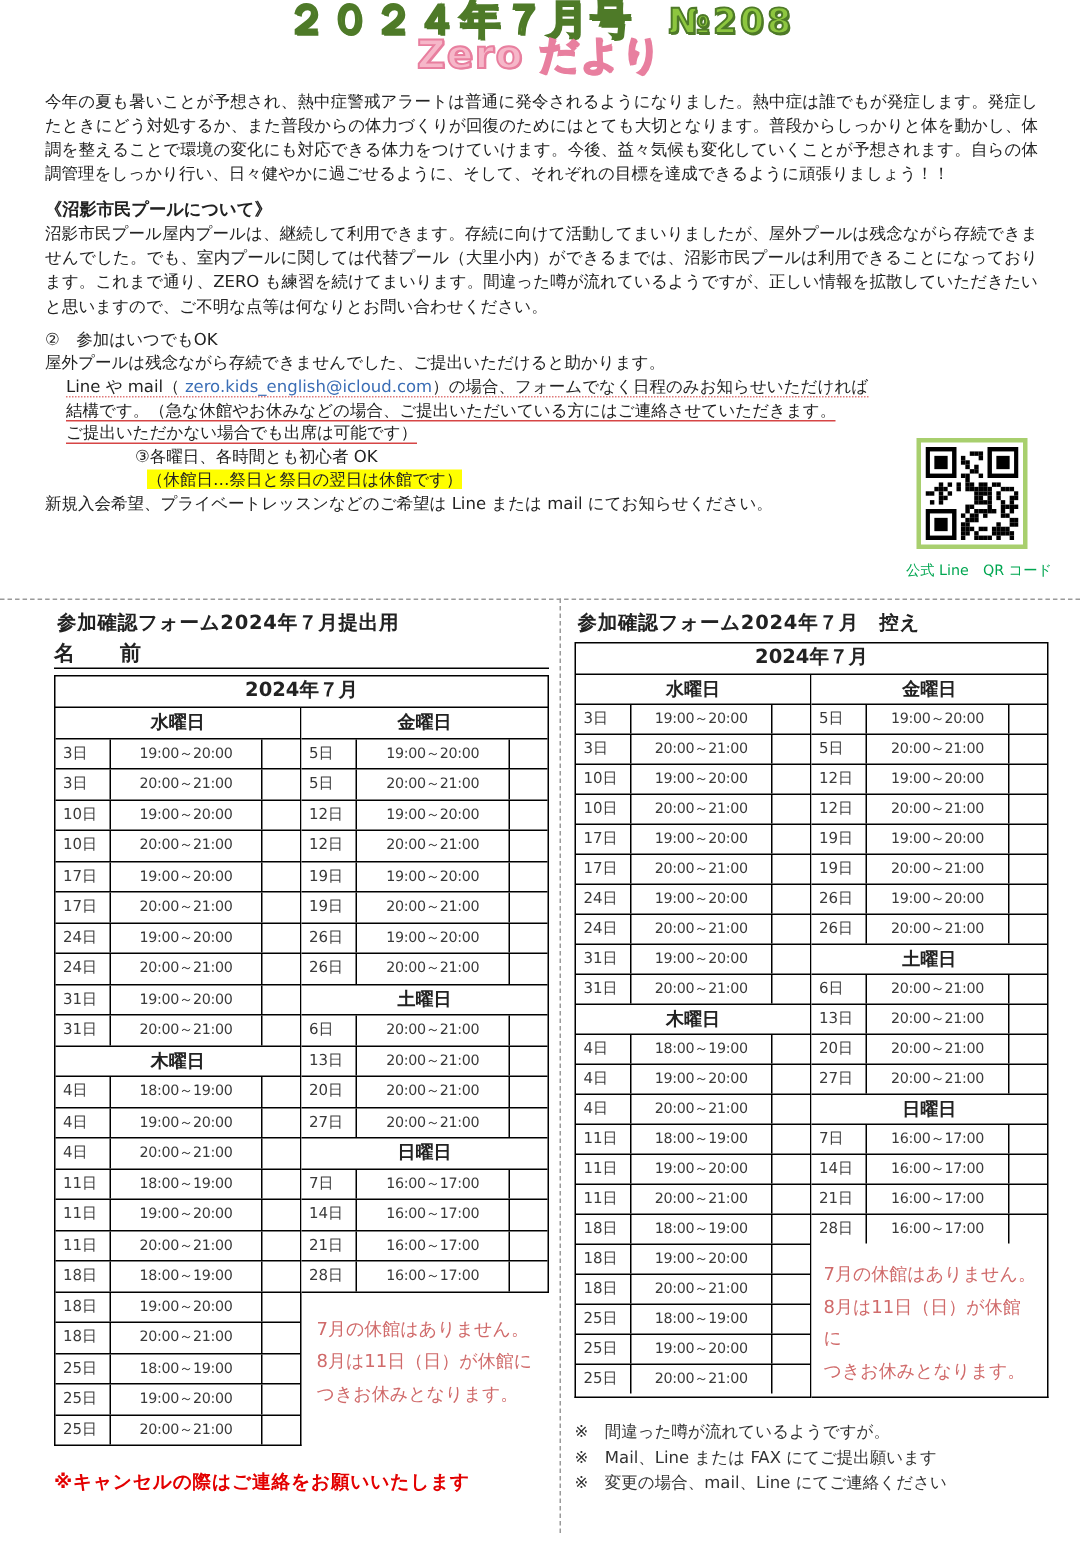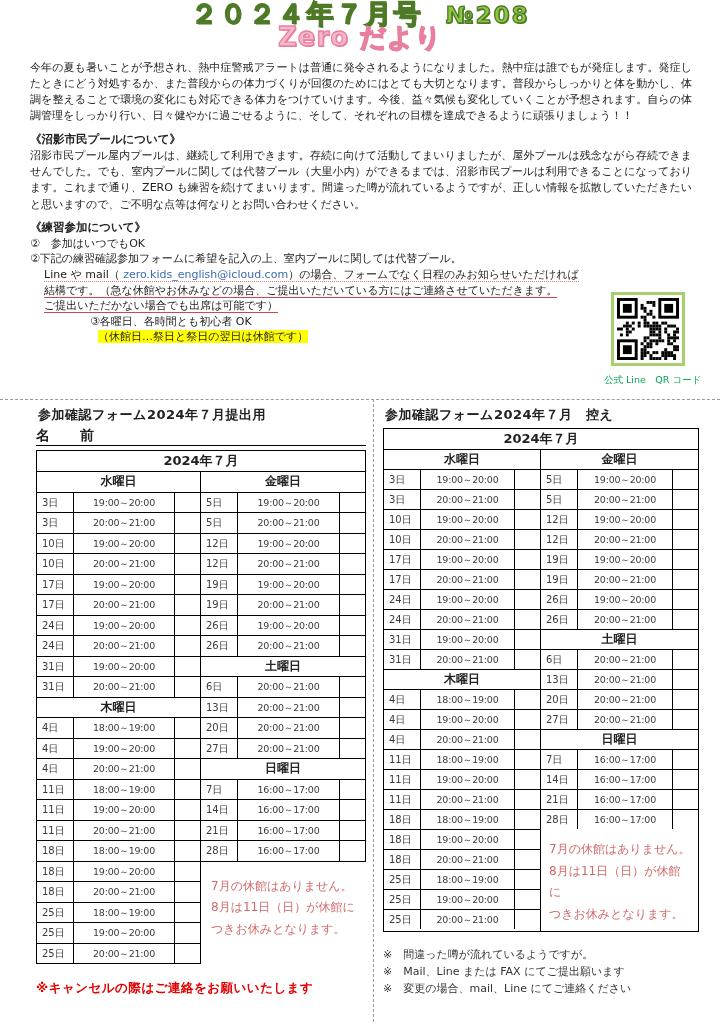--- a/index.html
+++ b/index.html
@@ -79,29 +79,29 @@
     </div>
     <div class="hdr-title">Zero だより</div>
   </div>
 
   <div class="toptext">
     <p class="para">今年の夏も暑いことが予想され、熱中症警戒アラートは普通に発令されるようになりました。熱中症は誰でもが発症します。発症したときにどう対処するか、また普段からの体力づくりが回復のためにはとても大切となります。普段からしっかりと体を動かし、体調を整えることで環境の変化にも対応できる体力をつけていけます。今後、益々気候も変化していくことが予想されます。自らの体調管理をしっかり行い、日々健やかに過ごせるように、そして、それぞれの目標を達成できるように頑張りましょう！！</p>
 
     <div class="sect-head">《沼影市民プールについて》</div>
     <p class="para">沼影市民プール屋内プールは、継続して利用できます。存続に向けて活動してまいりましたが、屋外プールは残念ながら存続できませんでした。でも、室内プールに関しては代替プール（大里小内）ができるまでは、沼影市民プールは利用できることになっております。これまで通り、ZERO も練習を続けてまいります。間違った噂が流れているようですが、正しい情報を拡散していただきたいと思いますので、ご不明な点等は何なりとお問い合わせください。</p>
 
-    <div class="sect-head">《練習参加について》</div>
     <div class="plist">
       <div>②　参加はいつでもOK</div>
-      <div>②下記の練習確認参加フォームに希望を記入の上、室内プールに関しては代替プール。</div>
+      <div>屋外プールは残念ながら存続できませんでした、ご提出いただけると助かります。</div>
       <div class="ind1"><span class="red-dotted"><span>Line や mail（ </span><a class="email">zero.kids_english@icloud.com</a><span>）の場合、フォームでなく日程のみお知らせいただければ</span></span></div>
       <div class="ind1"><span class="red-under">結構です。（急な休館やお休みなどの場合、ご提出いただいている方にはご連絡させていただきます。</span></div>
       <div class="ind1"><span class="red-under">ご提出いただかない場合でも出席は可能です）</span></div>
       <div class="ind2">③各曜日、各時間とも初心者 OK</div>
       <div class="ind3"><span class="hl-yellow">（休館日…祭日と祭日の翌日は休館です）</span></div>
+      <div>新規入会希望、プライベートレッスンなどのご希望は Line または mail にてお知らせください。</div>
     </div>
   </div>
 
   <div class="qrbox">
     <span class="qrframe">
       <svg id="qrsvg" width="62" height="62" viewBox="0 0 21 21">
           <rect x="10" y="1" width="1" height="1" fill="#000"></rect>
           <rect x="11" y="1" width="1" height="1" fill="#000"></rect>
           <rect x="12" y="1" width="1" height="1" fill="#000"></rect>
           <rect x="8" y="2" width="1" height="1" fill="#000"></rect>

